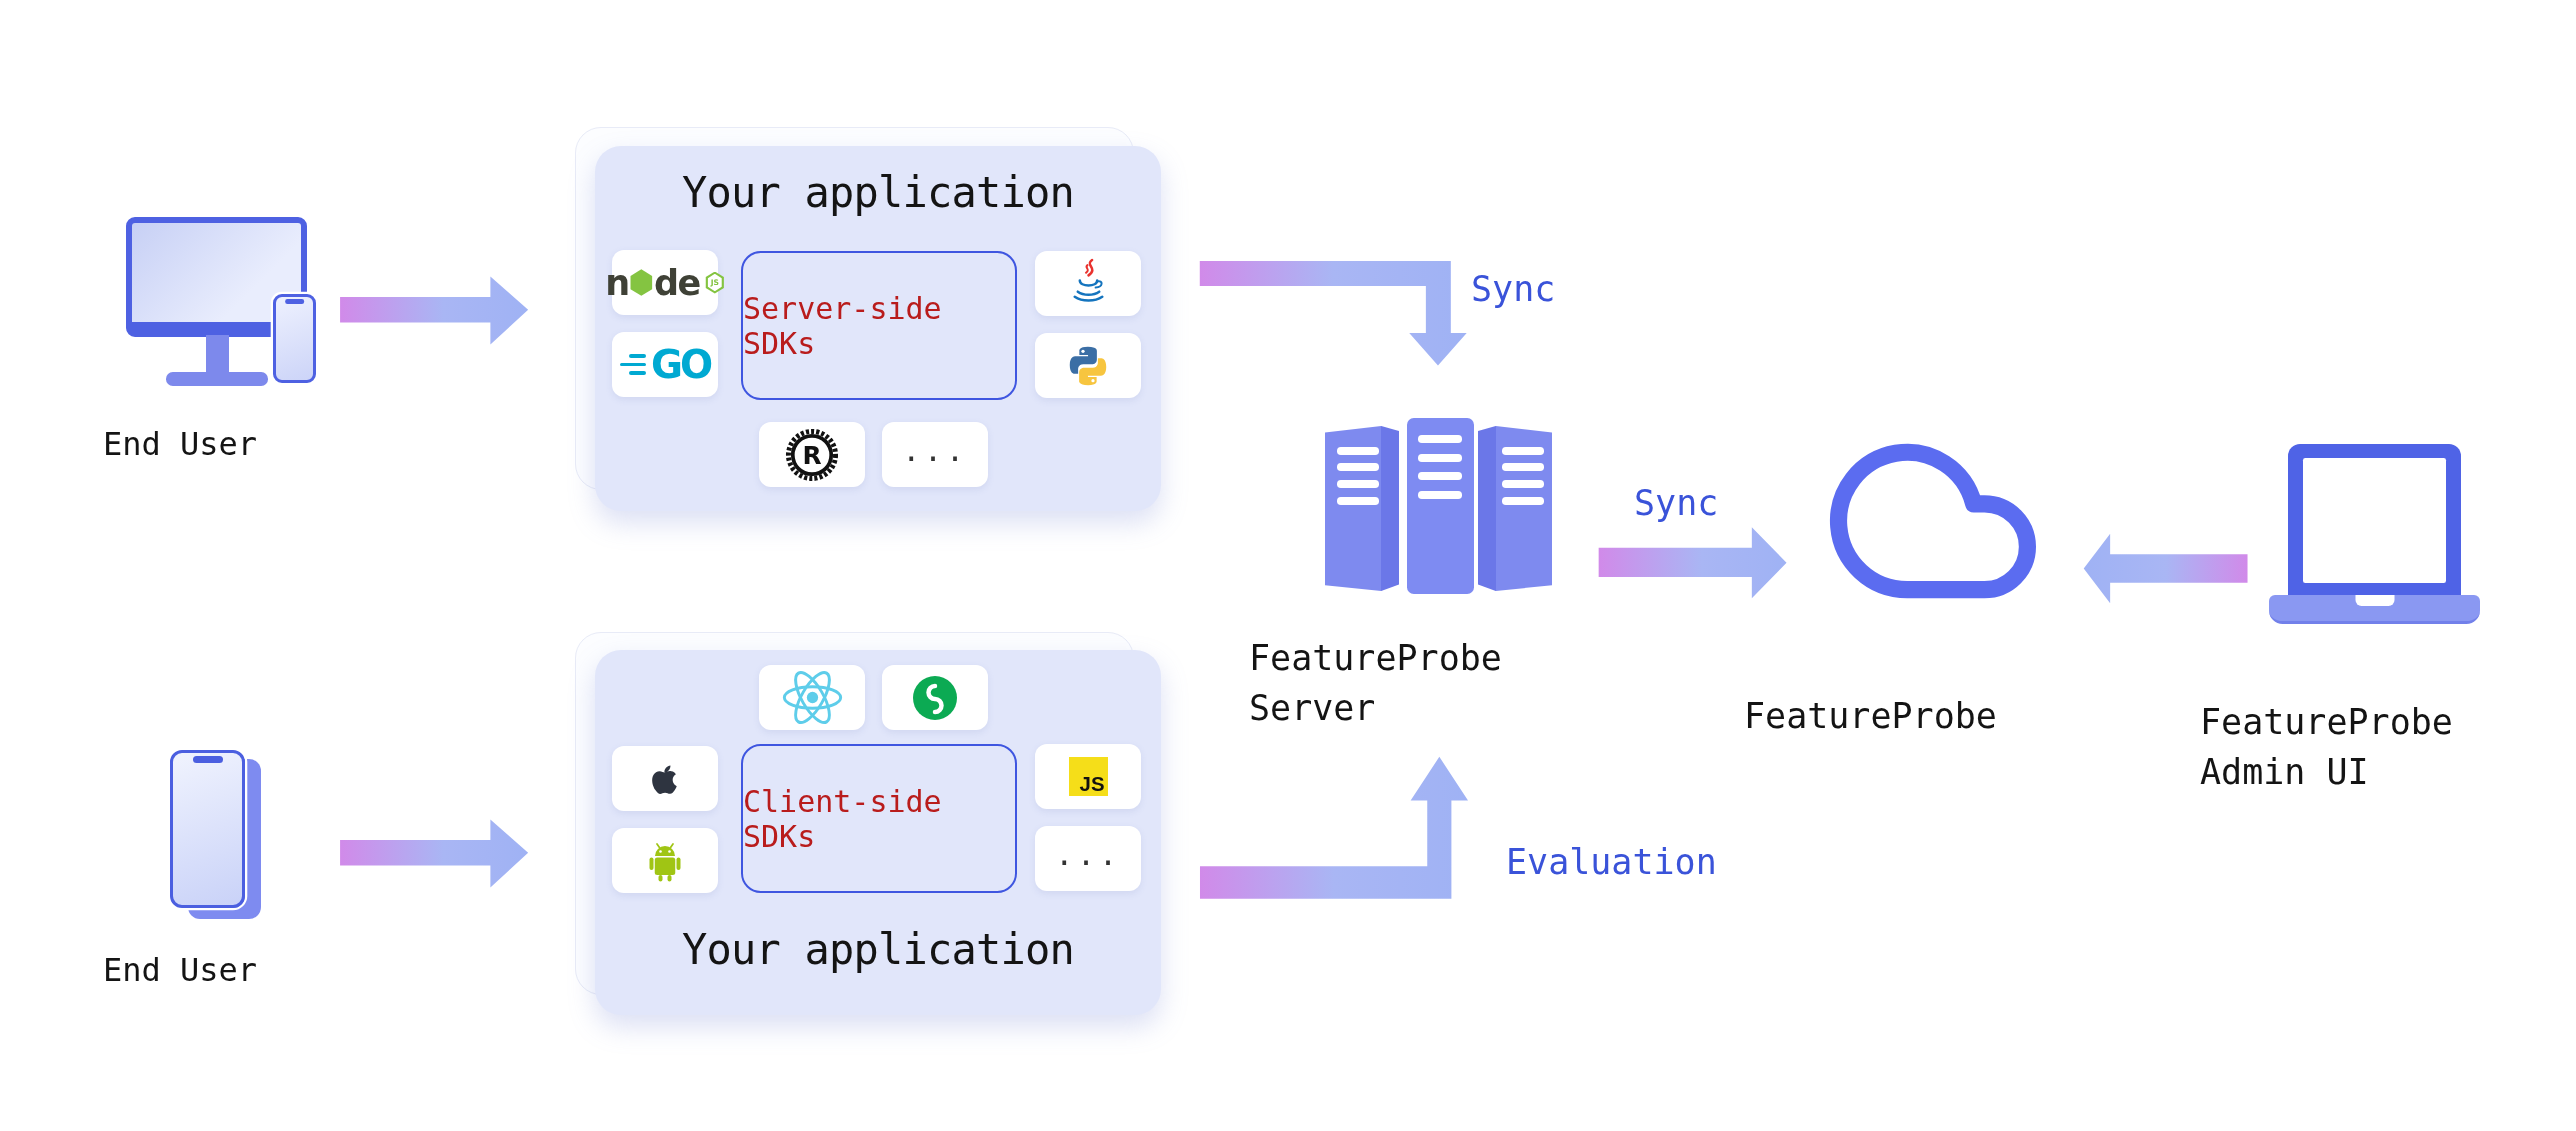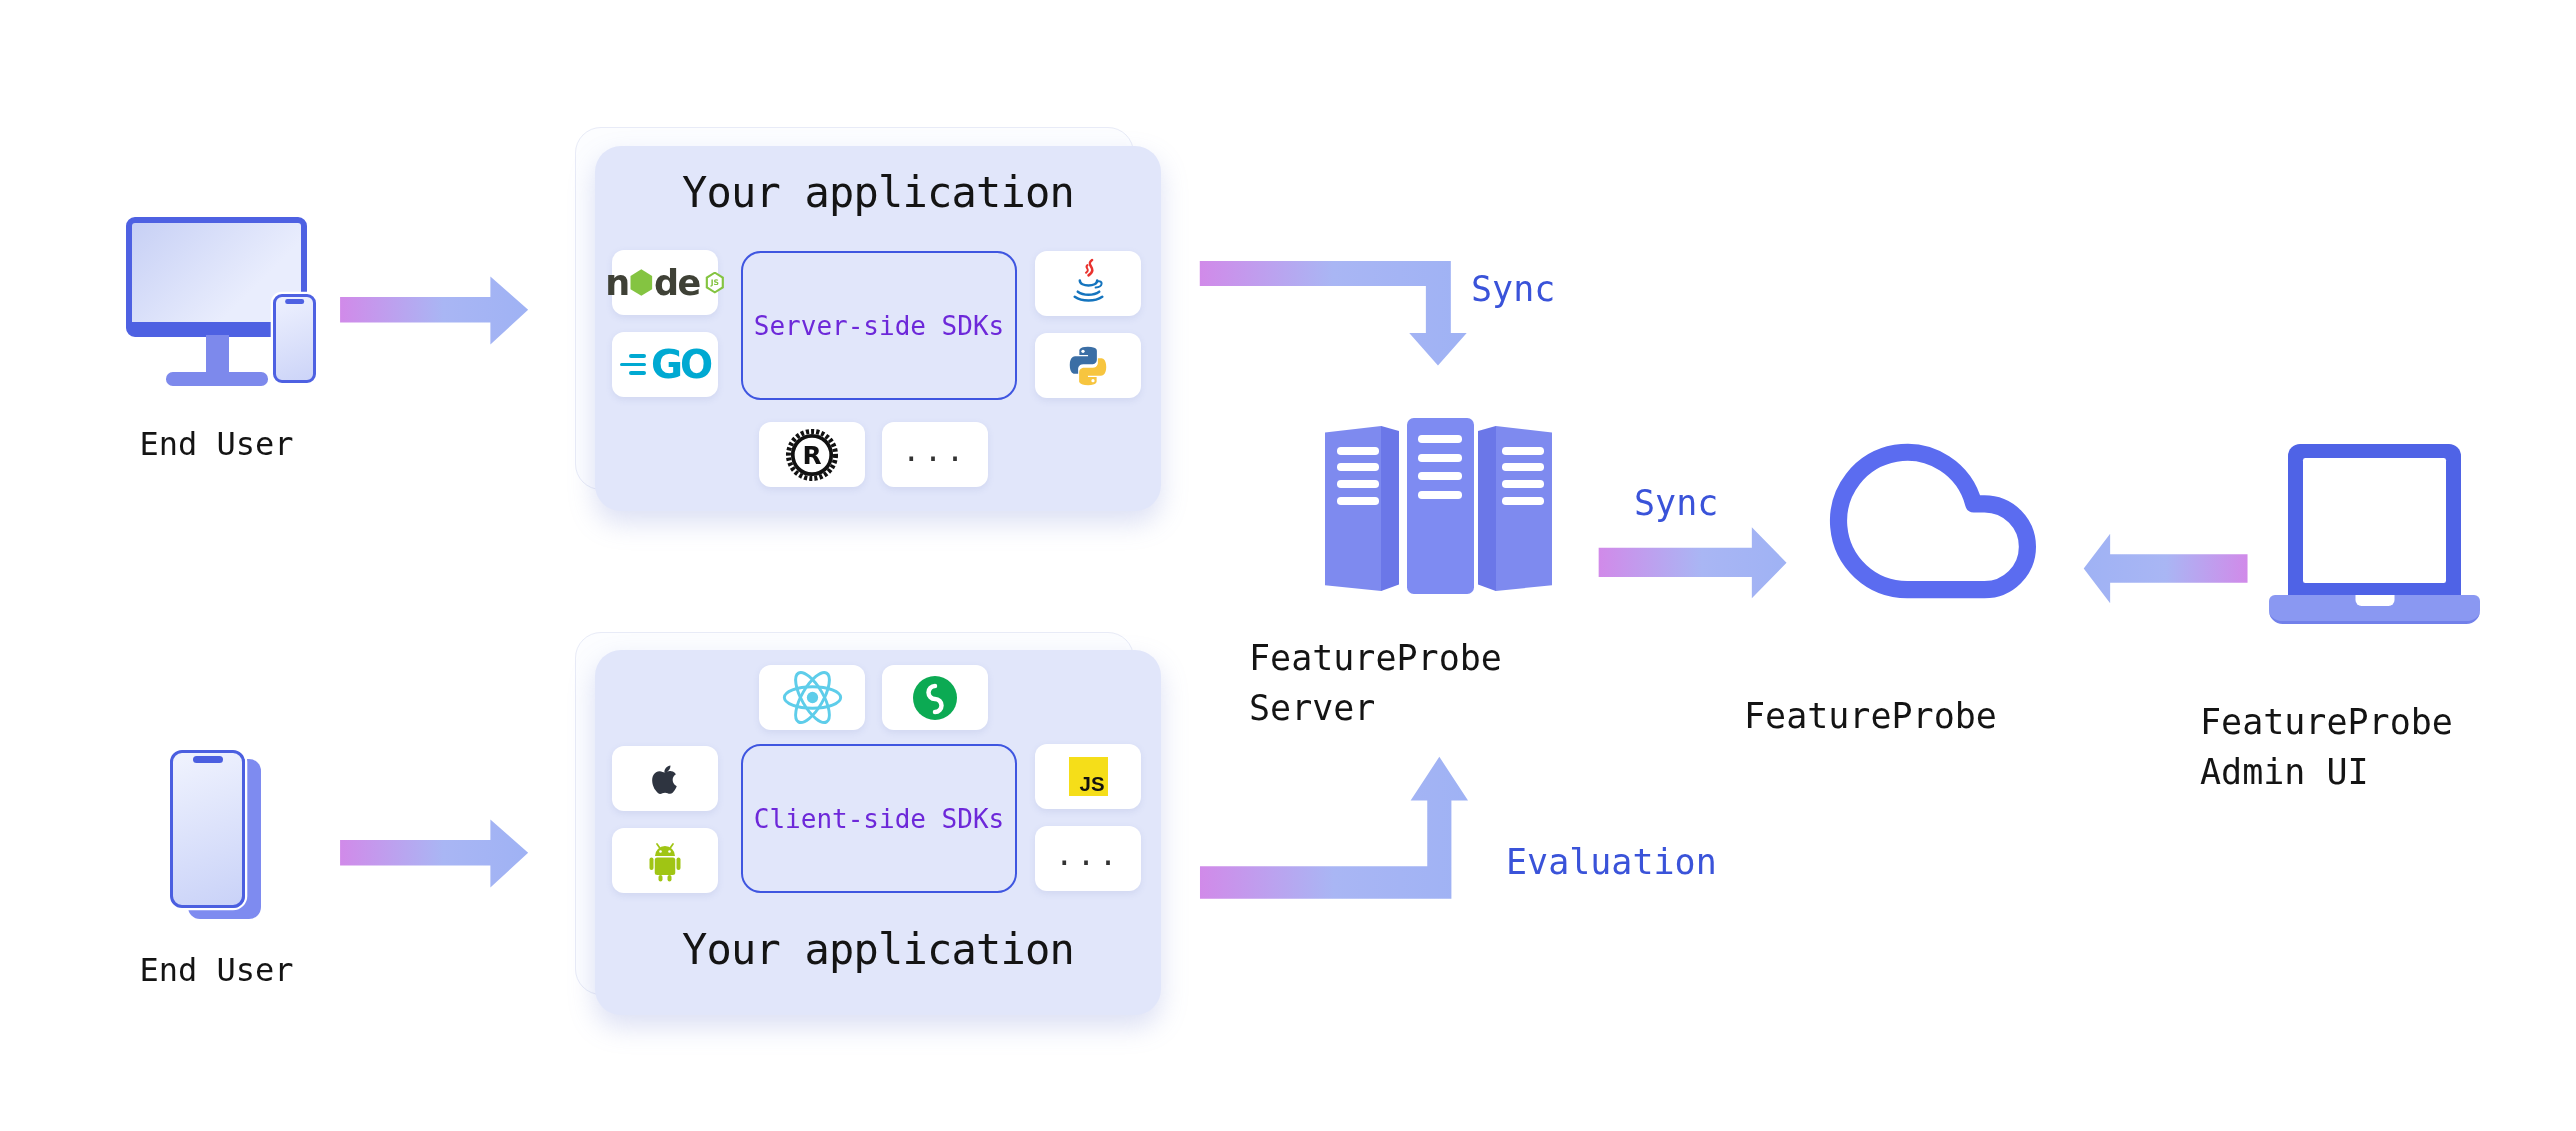--- a/index.html
+++ b/index.html
@@ -11,26 +11,26 @@
   .back-card{position:absolute;width:557px;height:361px;background:#fcfdff;
              border:1.5px solid #e8ebf7;border-radius:26px;}
   .app-card{position:absolute;width:566px;height:365px;background:#e1e6fa;border-radius:26px;
             box-shadow:0 12px 27px rgba(130,145,215,.28);}
   .card-title{position:absolute;width:566px;height:45px;display:flex;align-items:center;justify-content:center;
               font-size:42px;color:#141414;letter-spacing:-0.8px;}
   .tile{position:absolute;width:106px;height:65px;background:#ffffff;border-radius:12px;
         display:flex;align-items:center;justify-content:center;box-shadow:0 2.3px 6.8px rgba(130,140,200,.16);}
   .sdk-box{position:absolute;width:272px;height:145px;border:2.3px solid #3f56e0;border-radius:19.7px;
            display:flex;align-items:center;justify-content:center;}
-  .sdk-box span{font-size:26px;color:#6d28d9;text-align:right;}
+  .sdk-box span{font-size:30px;color:#b91c1c;}
 
   
   .fp-label{position:absolute;width:379px;text-align:left;font-size:35px;line-height:50px;color:#141414;}
   .blue-label{position:absolute;font-size:35px;line-height:36px;color:#3a53d9;}
-  .eu-label{position:absolute;width:227px;text-align:center;font-size:32px;color:#141414;}
+  .eu-label{position:absolute;width:227px;font-size:32px;color:#141414;}
 
   
   .monitor-frame{position:absolute;left:126px;top:217px;width:181px;height:120px;box-sizing:border-box;
                  border:6.8px solid #4e61e2;border-bottom-width:15px;border-radius:9px;
                  background:linear-gradient(135deg,#c7d0f5 0%,#e9edfd 70%);}
   .monitor-neck{position:absolute;left:206px;top:335px;width:23px;height:39px;background:#7d89ec;}
   .monitor-base{position:absolute;left:166px;top:372px;width:102px;height:13.6px;background:#7d89ec;border-radius:6.8px;}
   .phone-sm{position:absolute;left:273px;top:294px;width:43px;height:89px;box-sizing:border-box;
             border:3px solid #4e61e2;border-radius:9px;background:linear-gradient(160deg,#eef1fe 0%,#ccd4f8 100%);
             box-shadow:0 0 0 2.3px #ffffff;}

